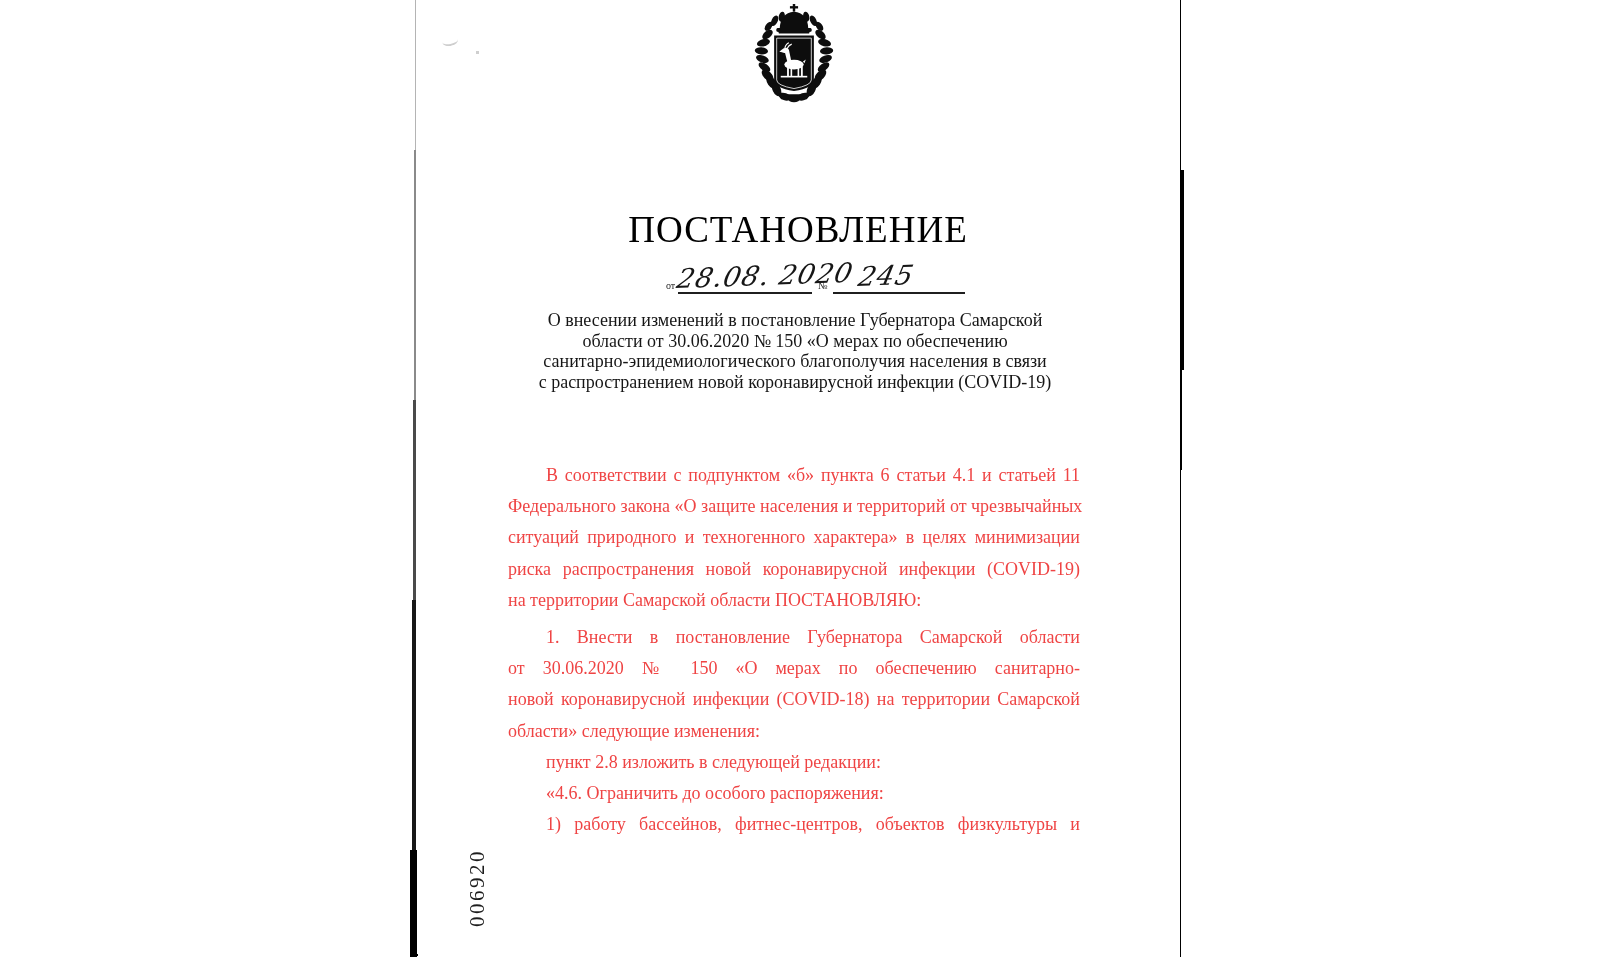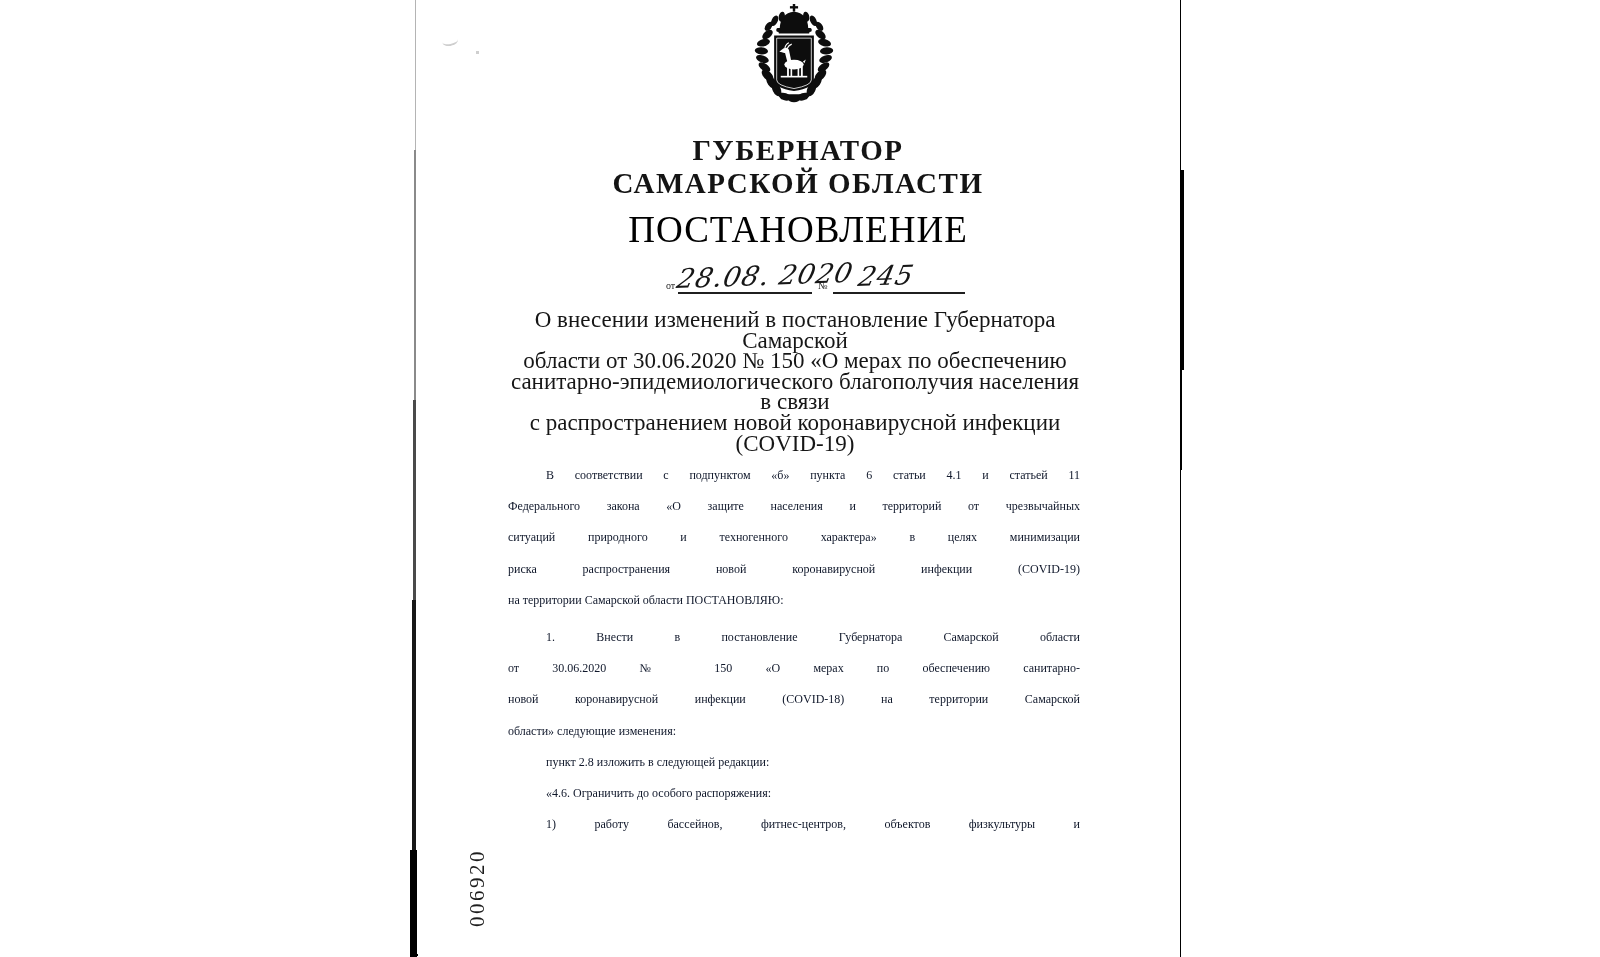--- a/index.html
+++ b/index.html
@@ -59,26 +59,26 @@
     color: #161616;
     transform: skewX(-14deg) rotate(-2deg);
     letter-spacing: 1px;
     padding-bottom: 1px;
     white-space: nowrap;
   }
 
   
   .title-block {
     position: absolute; left: 92px; top: 310px; width: 570px;
-    font-size: 23px; line-height: 20.6px; text-align: center;
+    font-size: 18px; line-height: 20.6px; text-align: center;
     color: #161616;
   }
 
   
-  .body-block { position: absolute; left: 90px; width: 572px; font-size: 12px; color: #0f172a; }
+  .body-block { position: absolute; left: 90px; width: 572px; font-size: 18px; color: #ef4444; }
   .body-a { top: 460px; }
   .body-b { top: 622px; }
   .b-line { height: 31.2px; line-height: 31.2px; white-space: nowrap; }
   .j { text-align: justify; text-align-last: justify; }
   .l { text-align: left; text-align-last: left; }
   .ind { padding-left: 38px; }
 
   
   .stamp {
     position: absolute; left: 9px; top: 873px; width: 100px; height: 30px;
@@ -180,24 +180,20 @@
           <path d="M43.2 43.6 q1.8 -3.4 4.6 -4.2" fill="none" stroke="#ffffff" stroke-width="1.1"></path>
           <rect x="43.2" y="61.5" width="1.8" height="9.5"></rect>
           <rect x="46.6" y="62.5" width="1.6" height="8.6"></rect>
           <rect x="53.5" y="62.5" width="1.6" height="8.6"></rect>
           <rect x="56.8" y="61.5" width="1.8" height="9.5"></rect>
           <polygon points="58.8,56.5 61.6,54.4 60.2,58.2"></polygon>
         </g>
       </svg>
     </div>
 
-    <div class="org-block">
-      <div>ГУБЕРНАТОР</div>
-      <div>САМАРСКОЙ ОБЛАСТИ</div>
-    </div>
 
     <div class="doc-type">ПОСТАНОВЛЕНИЕ</div>
 
     <div class="date-row">
       <span class="date-label">от</span>
       <span class="uline date"><span class="hand">28.08. 2020</span></span>
       <span class="num-label">№</span>
       <span class="uline num"><span class="hand">245</span></span>
     </div>
 

